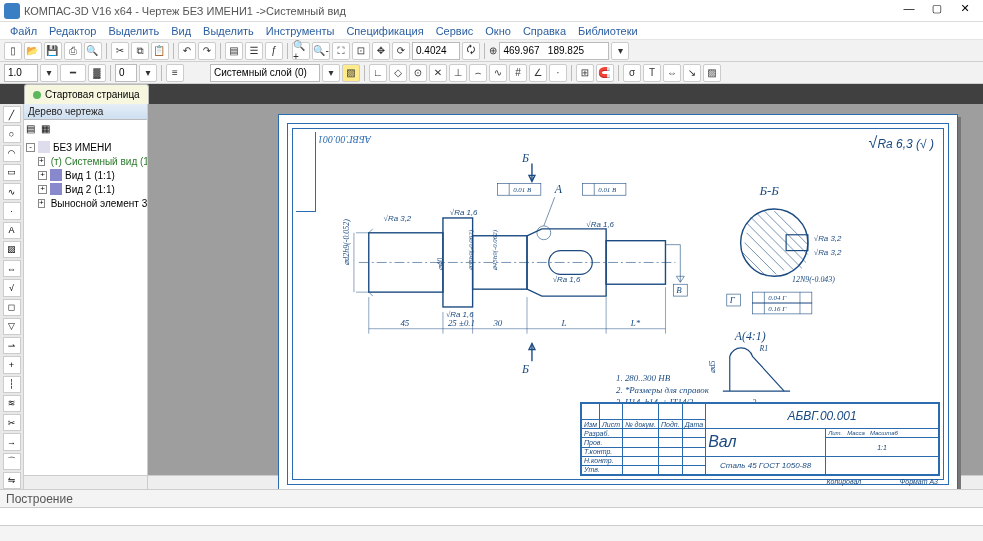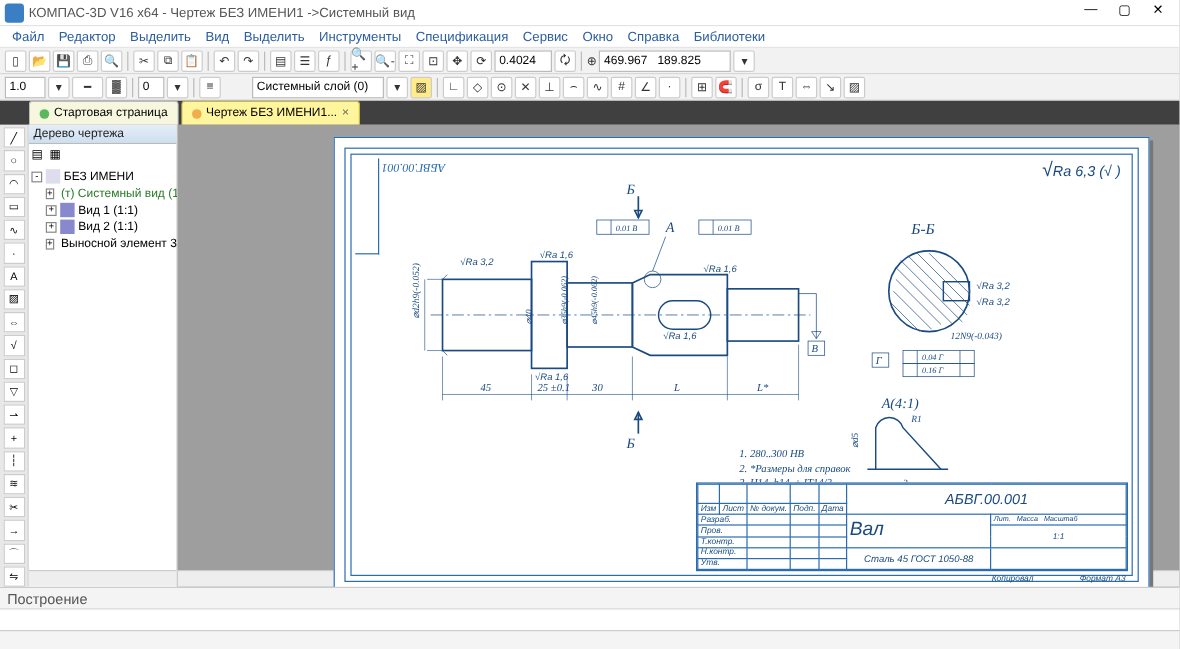--- a/index.html
+++ b/index.html
@@ -167,25 +167,20 @@
   <span class="tbtn">T</span>
   <span class="tbtn">⇔</span>
   <span class="tbtn">↘</span>
   <span class="tbtn">▨</span>
 </div>
 
 <div class="tabrow">
   <div class="tab">
     <span class="dot green"></span>
     <span>Стартовая страница</span>
-  </div>
-  <div class="tab active">
-    <span class="dot orange"></span>
-    <span>Чертеж БЕЗ ИМЕНИ1...</span>
-    <span class="x">×</span>
   </div>
 </div>
 
 <div class="main">
 
   <div class="leftcol">
     <span class="vbtn">╱</span>
     <span class="vbtn">○</span>
     <span class="vbtn">◠</span>
     <span class="vbtn">▭</span>

